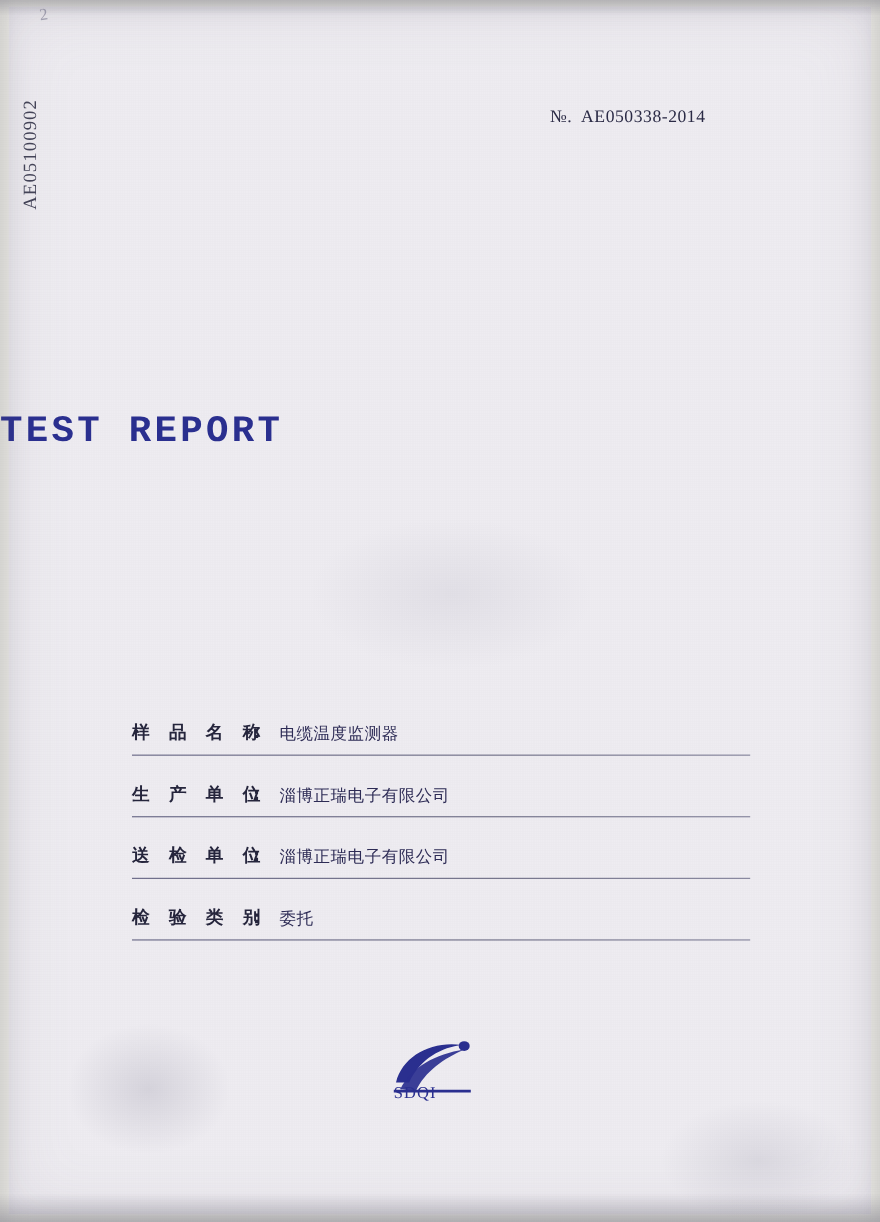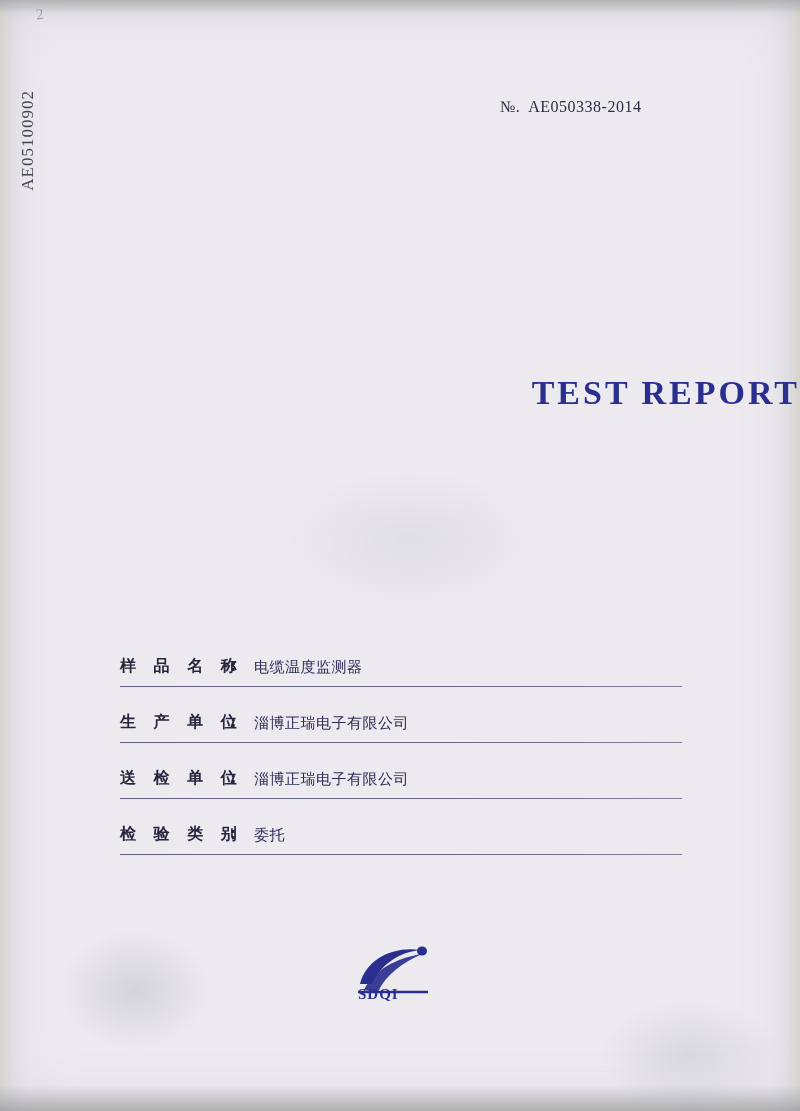--- a/index.html
+++ b/index.html
@@ -100,22 +100,22 @@
     letter-spacing: 22px;
     text-indent: 22px;
     color: #2a2f8f;
     text-shadow: 0 0 2px rgba(42,47,143,0.35);
   }
   .title-en {
     position: absolute;
     left: 0;
     right: 0;
     top: 374px;
-    text-align: right;
-    font-family: Liberation Serif, serif;
+    text-align: left;
+    font-family: Liberation Mono, monospace;
     font-weight: bold;
     font-size: 34px;
     letter-spacing: 3px;
     color: #2a2f8f;
   }
 
   
   .fields {
     position: absolute;
     left: 120px;
@@ -186,21 +186,21 @@
     height: 62px;
     position: relative;
     margin-right: 6px;
   }
   .logo svg { display: block; }
   .logo-text {
     position: absolute;
     left: 6px;
     bottom: -1px;
     font-family: "Liberation Serif", serif;
-    font-weight: bold;
+    font-weight: normal;
     font-size: 15px;
     letter-spacing: 1px;
     color: #2a2f8f;
   }
   .inst-block {
     display: inline-block;
     vertical-align: middle;
     text-align: center;
   }
   .inst-cn {

